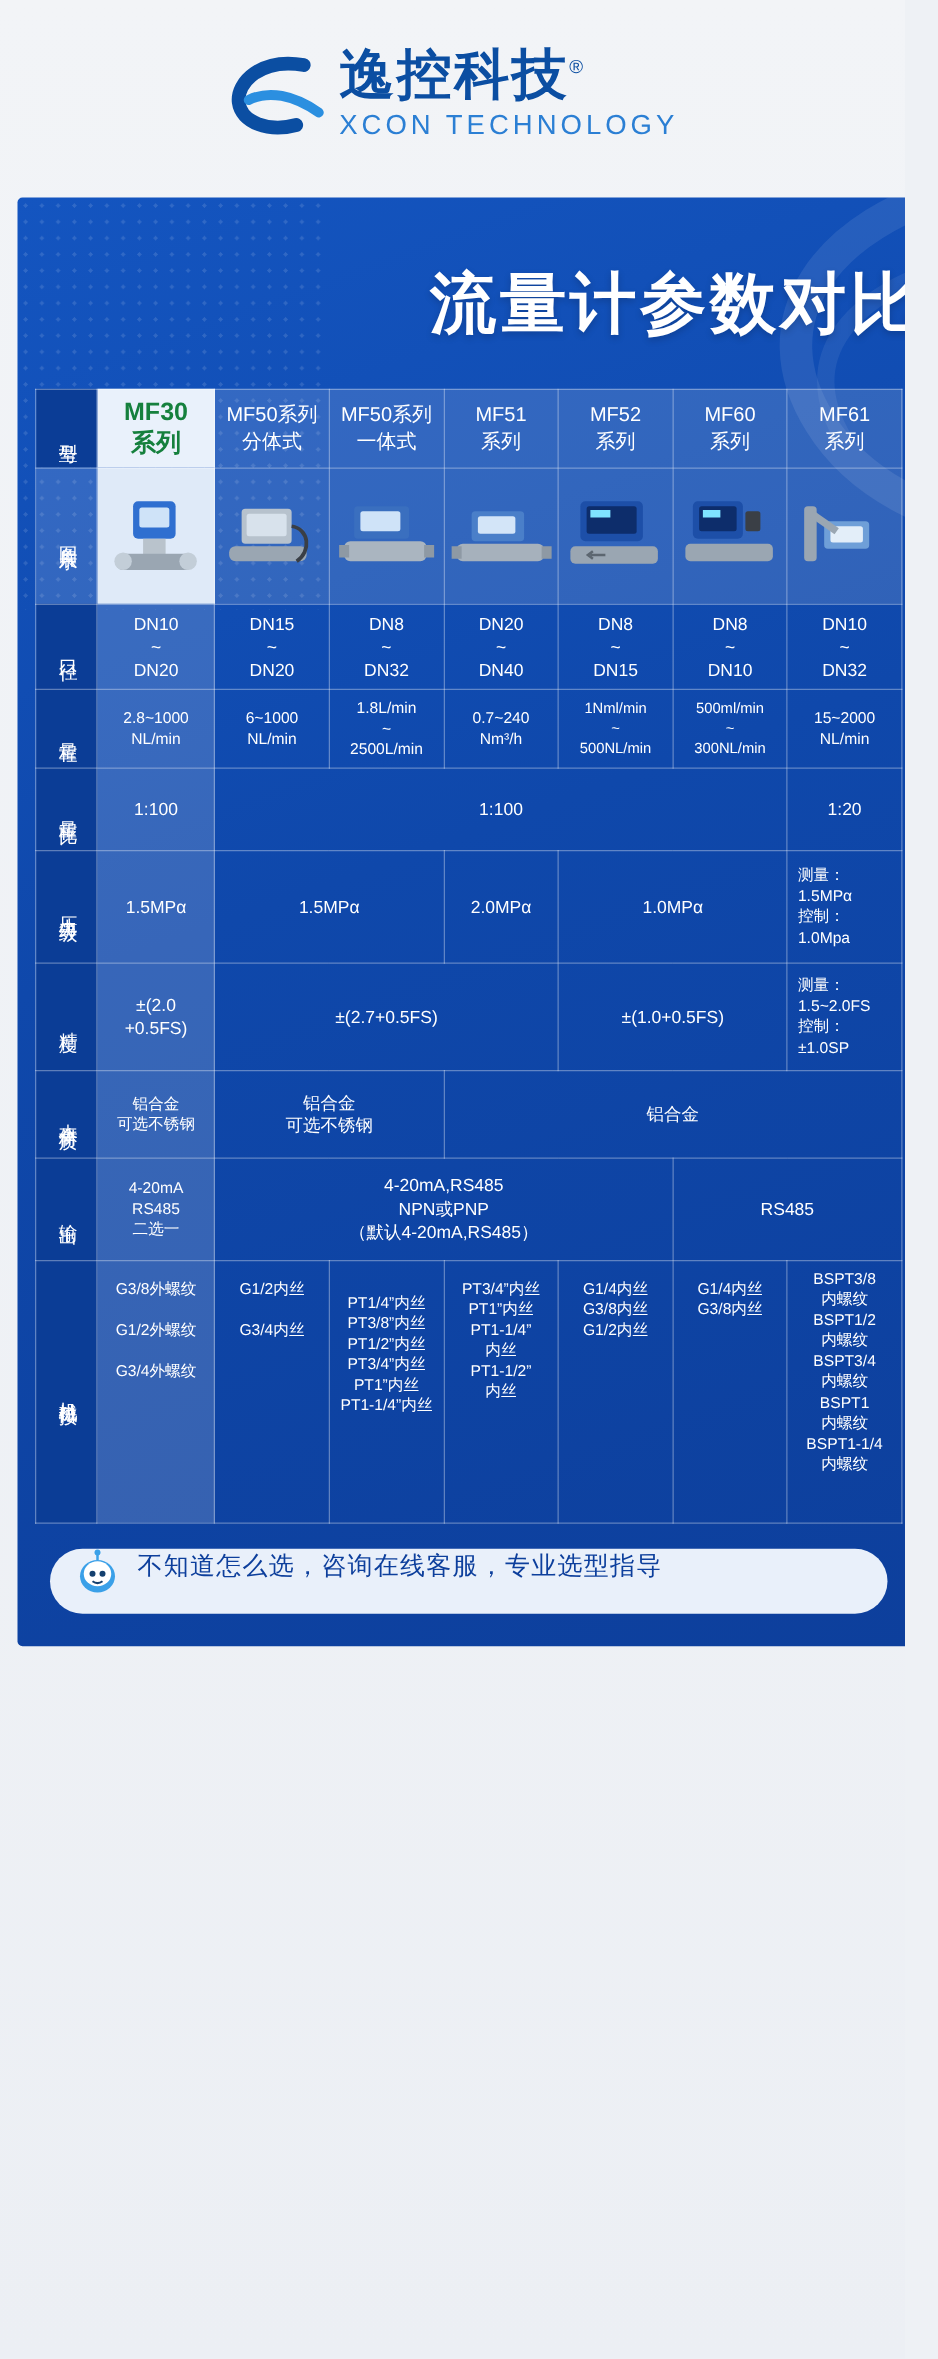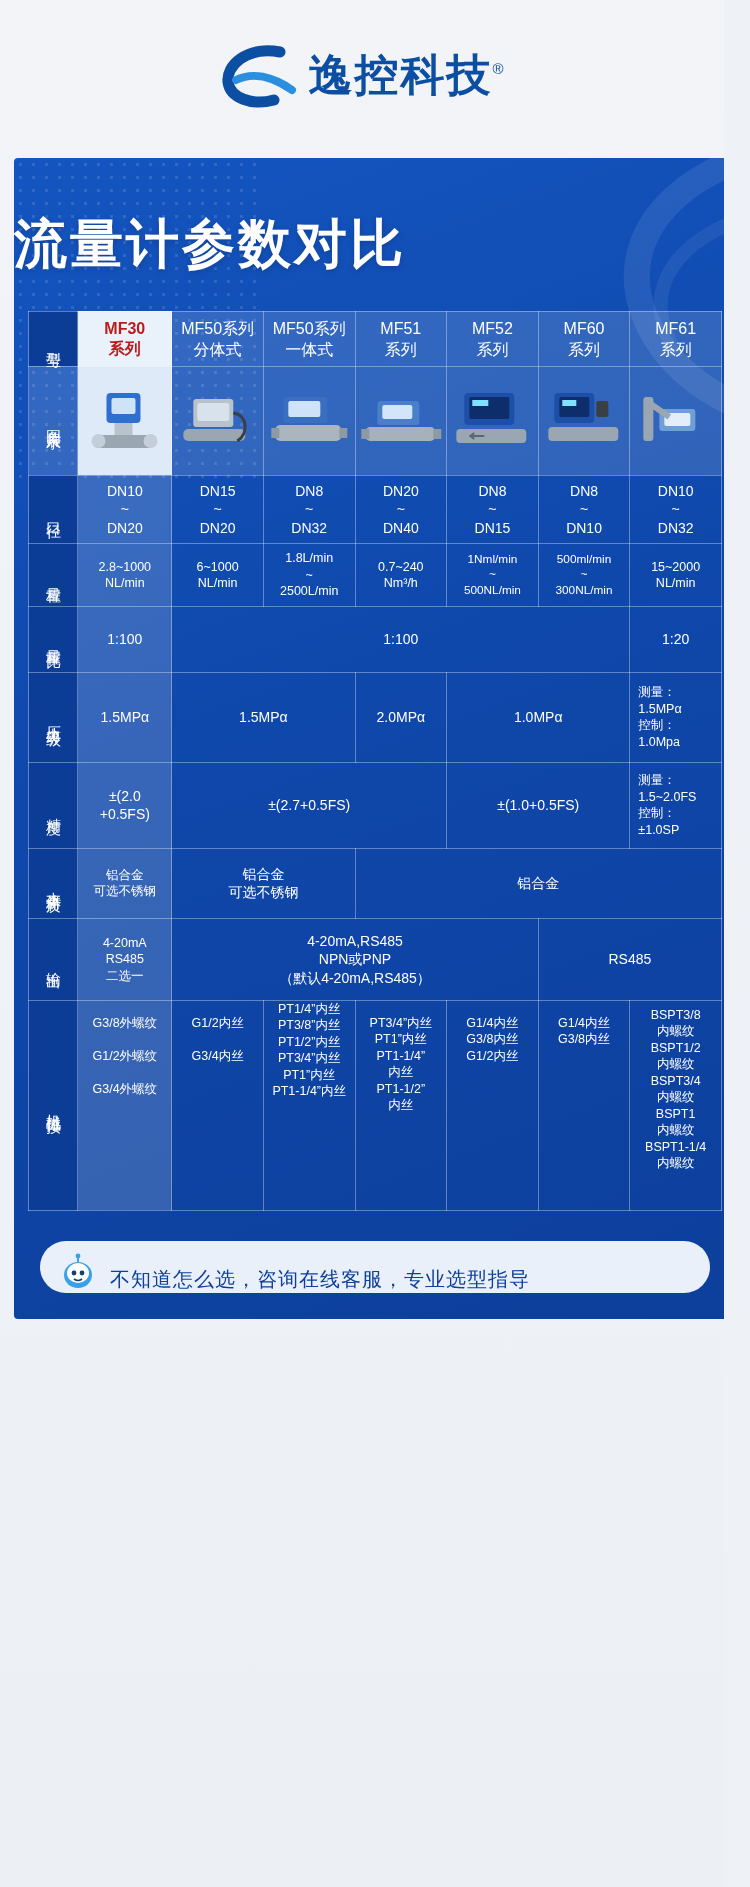--- a/index.html
+++ b/index.html
@@ -75,22 +75,22 @@
     opacity:.55;
     pointer-events:none;
   }
   .swoosh{
     position:absolute;right:-40px;top:-20px;width:420px;height:330px;
     pointer-events:none;opacity:.35;
   }
 
   .title-wrap{
     position:relative;
-    padding:54px 0 34px 0;
-    text-align:left;
+    padding:54px 0 34px 13px;
+    text-align:right;
     color:#fff;
   }
   .title-1{
     font-size:53px;
     font-weight:700;
     letter-spacing:3px;
     line-height:1.22;
     text-shadow:0 2px 6px rgba(0,0,0,.18);
   }
   .title-2{
@@ -137,45 +137,45 @@
   
   .col-hl{ background:rgba(255,255,255,.17); }
   .hdr{
     background:rgba(255,255,255,.14);
     font-size:16px;
     font-weight:400;
     padding:14px 2px;
   }
   .hdr.mf30{
     background:#e9f1fb;
-    color:#b91c1c;
-    font-size:16px;
+    color:#15803d;
+    font-size:20px;
     font-weight:700;
     line-height:1.25;
   }
   .imgrow td{
     background:rgba(255,255,255,.14);
     padding:6px 2px;
     height:96px;
   }
   .imgrow td.col-hl{background:#dfeaf8;}
   .prod{width:100%;height:84px;display:block}
   .small{font-size:12.5px}
   .tiny{font-size:11.8px;line-height:1.3}
   .tall{height:210px}
 
   
   .footer{
     position:relative;
-    margin:30px 26px 0 26px;
+    margin:20px 26px 0 26px;
     background:#e9f0fa;
     border-radius:26px;
     height:52px;
     display:flex;
-    align-items:flex-end;
+    align-items:flex-start;
     padding:0 18px;
     gap:12px;
   }
   .footer-text{
     color:#0d3f9c;
     font-size:20px;
     letter-spacing:1px;
     font-weight:500;
   }
   .mascot{flex:0 0 auto;width:40px;height:40px}
@@ -187,20 +187,21 @@
 
   <div class="brand">
     <div class="brand-logo">
       <svg width="86" height="86" viewBox="0 0 86 86">
         <path d="M62 20 C28 14, 8 34, 10 50 C12 66, 34 74, 56 68" fill="none" stroke="#0b4ea2" stroke-width="11" stroke-linecap="round"></path>
         <path d="M18 48 C34 40, 54 44, 74 58" fill="none" stroke="#2b8fe0" stroke-width="8" stroke-linecap="round"></path>
       </svg>
     </div>
     <div class="brand-text">
       <div class="brand-cn"><span>逸控科技</span><span class="brand-reg">®</span></div>
+      <div class="brand-en">XCON TECHNOLOGY</div>
     </div>
   </div>
 
   <div class="card">
     <div class="dots"></div>
     <svg class="swoosh" viewBox="0 0 420 330">
       <path d="M420 10 C300 40, 250 120, 300 200 C340 265, 420 280, 420 280" fill="none" stroke="#ffffff" stroke-width="26" opacity=".25"></path>
       <path d="M420 70 C320 95, 280 150, 320 215" fill="none" stroke="#ffffff" stroke-width="14" opacity=".20"></path>
     </svg>
 
@@ -420,21 +421,21 @@
         <tr class="tall">
           <td class="rowhead"><span>机械接口</span></td>
           <td class="col-hl small" style="white-space:pre-line;vertical-align:top;padding-top:14px">G3/8外螺纹
 
 G1/2外螺纹
 
 G3/4外螺纹</td>
           <td class="small" style="white-space:pre-line;vertical-align:top;padding-top:14px">G1/2内丝
 
 G3/4内丝</td>
-          <td class="small" style="white-space:pre-line;vertical-align:top;padding-top:0">PT1/4”内丝
+          <td class="small" style="white-space:pre-line;vertical-align:top;padding-top:25px">PT1/4”内丝
 PT3/8”内丝
 PT1/2”内丝
 PT3/4”内丝
 PT1”内丝
 PT1-1/4”内丝</td>
           <td class="small" style="white-space:pre-line;vertical-align:top;padding-top:14px">PT3/4”内丝
 PT1”内丝
 PT1-1/4”
 内丝
 PT1-1/2”

